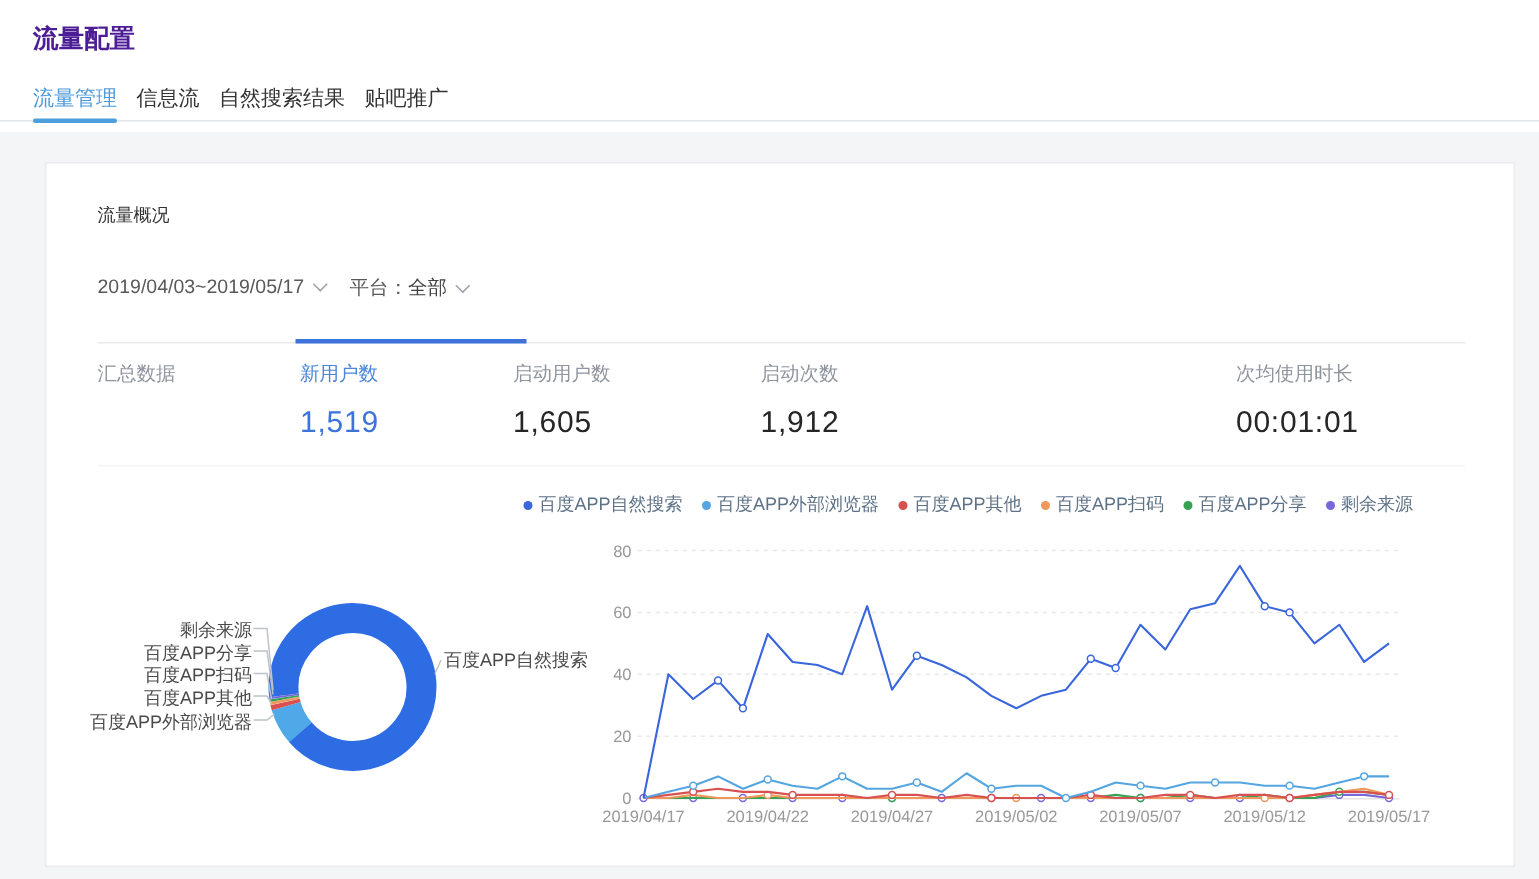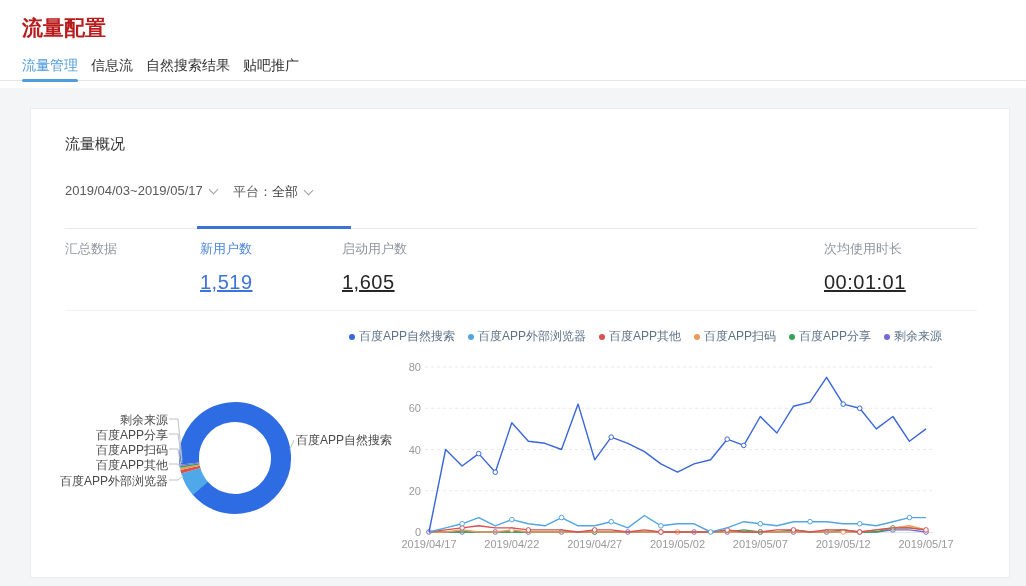--- a/index.html
+++ b/index.html
@@ -3,46 +3,46 @@
 <meta charset="utf-8">
 <style>
   * { margin:0; padding:0; box-sizing:border-box; }
   html,body { width:1026px; height:586px; }
   body {
     font-family:"Liberation Sans","DejaVu Sans",sans-serif;
     background:#f4f5f6; color:#333; overflow:hidden; position:relative;
   }
   
   .top-area { position:absolute; left:0; top:0; width:1026px; height:88px; background:#fff; }
-  .page-title { position:absolute; left:22px; top:14px; font-size:21px; font-weight:700; color:#b91c1c; }
+  .page-title { position:absolute; left:22px; top:14px; font-size:17px; font-weight:700; color:#4c1d95; }
   .nav-tabs { position:absolute; left:0; top:52px; width:1026px; height:29px;
     border-bottom:1px solid #e3e6e9; display:flex; gap:13px; padding-left:22px; }
   .nav-tab { position:relative; font-size:14px; color:#333; line-height:26px; cursor:pointer; white-space:nowrap; }
   .nav-tab.active { color:#4d9bdb; }
   .nav-tab.active::after { content:''; position:absolute; left:0; right:0; bottom:-2px; height:3px; background:#4d9fdb; border-radius:2px; }
 
   
   .card { position:absolute; left:30px; top:108px; width:980px; height:470px;
     background:#fff; border:1px solid #ececee; }
-  .panel-title { position:absolute; left:34px; top:26px; font-size:15px; color:#333; font-weight:500; }
+  .panel-title { position:absolute; left:34px; top:26px; font-size:12px; color:#333; font-weight:500; }
 
   .filter-row { position:absolute; left:34px; top:74px; height:18px; font-size:13px; color:#595959; }
   .date-range { position:absolute; left:0; top:0; cursor:pointer; white-space:nowrap; }
   .platform { position:absolute; left:168px; top:0; cursor:pointer; white-space:nowrap; }
   .platform .val { color:#404040; }
   .chev { display:inline-block; width:7px; height:7px; border-right:1.5px solid #9aa3ad;
     border-bottom:1.5px solid #9aa3ad; transform:rotate(45deg); margin-left:7px; vertical-align:2px; }
 
   
   .stats-top-border { position:absolute; left:34px; top:119px; width:912px; height:1px; background:#e7e9eb; }
   .stats-indicator { position:absolute; left:166px; top:117px; width:154px; height:3px; background:#3e73db; }
   .stats-bottom-border { position:absolute; left:34px; top:201px; width:912px; height:1px; background:#f2f3f5; }
   .stat-col { position:absolute; top:131px; cursor:pointer; }
   .stat-label { font-size:13px; color:#8f959e; white-space:nowrap; }
-  .stat-value { font-size:20px; color:#262626; margin-top:13px; letter-spacing:.5px; white-space:nowrap;text-decoration:underline; }
+  .stat-value { font-size:20px; color:#262626; margin-top:13px; letter-spacing:.5px; white-space:nowrap; }
   .stat-col.active .stat-label { color:#4c86d9; }
   .stat-col.active .stat-value { color:#3e73db; }
 
   
   .legend { position:absolute; left:318px; top:219px; display:flex; gap:13px; align-items:center; }
   .legend-item { display:flex; align-items:center; gap:4px; font-size:12px; color:#5e7287; cursor:pointer; white-space:nowrap; }
   .legend-dot { width:6px; height:6px; border-radius:50%; background:#999; }
 
   
   .donut-svg { position:absolute; left:142px; top:287px; }
@@ -81,20 +81,24 @@
     <div class="stat-label">汇总数据</div>
     <div class="stat-value"></div>
   </div>
   <div class="stat-col active" style="left:169px">
     <div class="stat-label">新用户数</div>
     <div class="stat-value">1,519</div>
   </div>
   <div class="stat-col" style="left:311px">
     <div class="stat-label">启动用户数</div>
     <div class="stat-value">1,605</div>
+  </div>
+  <div class="stat-col" style="left:476px">
+    <div class="stat-label">启动次数</div>
+    <div class="stat-value">1,912</div>
   </div>
   <div class="stat-col" style="left:793px">
     <div class="stat-label">次均使用时长</div>
     <div class="stat-value">00:01:01</div>
   </div>
   <div class="stats-bottom-border"></div>
 
   <div class="legend">
     <div class="legend-item">
         <span class="legend-dot" style="background: rgb(58, 102, 219);"></span>

